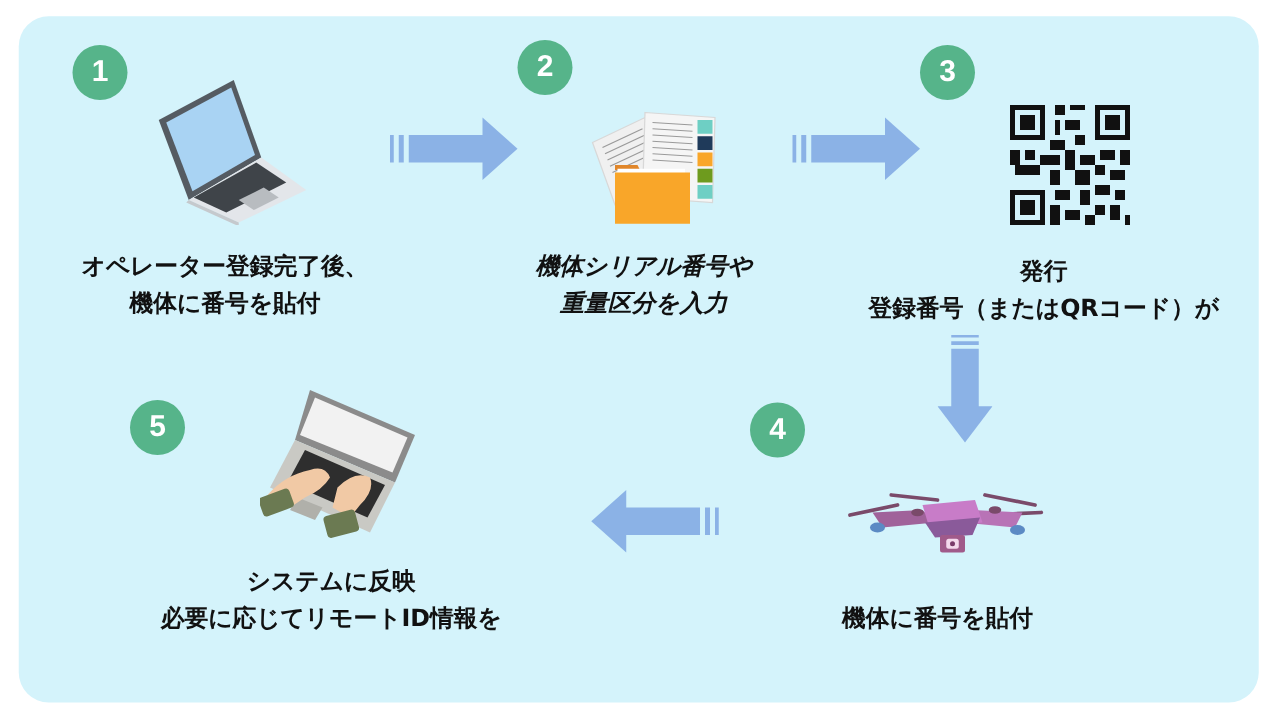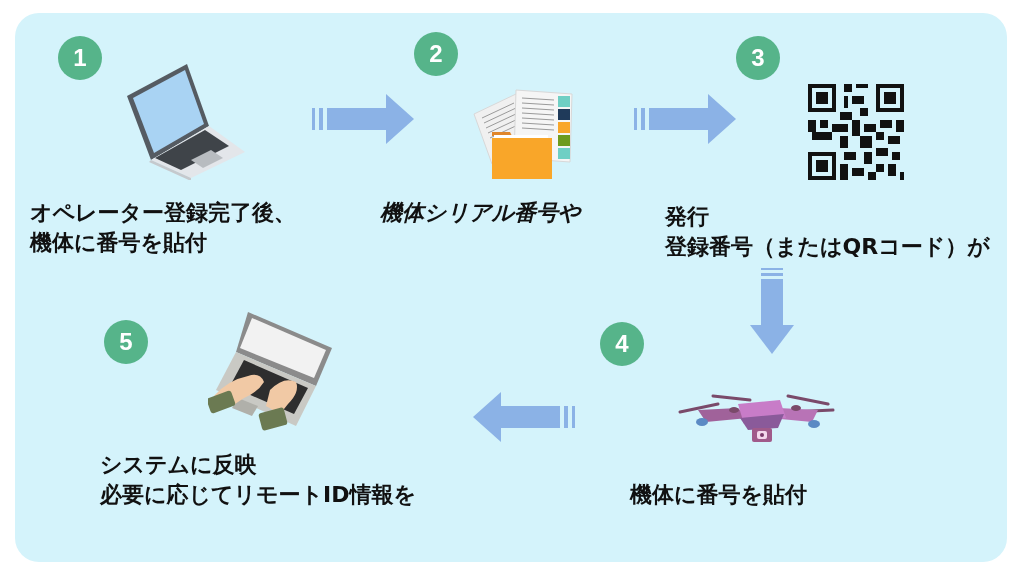--- a/index.html
+++ b/index.html
@@ -3,22 +3,22 @@
 <meta charset="utf-8">
 <style>
   html, body { margin: 0; padding: 0; background: #ffffff; }
   body { width: 1024px; height: 576px; position: relative; overflow: hidden;
          font-family: "DejaVu Sans", "Liberation Sans", sans-serif; }
   .panel { position: absolute; left: 15px; top: 13px; width: 992px; height: 549px;
            background: #d4f3fb; border-radius: 24px; }
   .badge { position: absolute; width: 44px; height: 44px; border-radius: 50%;
            background: #56b48a; color: #fff; font-family: "Liberation Sans", sans-serif;
            font-weight: bold; font-size: 24px; line-height: 44px; text-align: center; }
-  .label { position: absolute; color: #111; font-weight: bold; font-size: 22px;
-           line-height: 30px; white-space: nowrap; }
+  .label { position: absolute; color: #111; font-weight: bold; font-size: 19px;
+           line-height: 30px; text-align: center; white-space: nowrap; }
   .label span { display: block; }
   .illus { position: absolute; }
   .arrow { position: absolute; }
 </style>
 </head>
 <body>
 
 <div class="panel"></div>
 
 <div class="badge" style="left:58px;top:36px;">1</div>
@@ -66,20 +66,21 @@
   <rect x="86" y="23" width="12" height="11" fill="#1f3a5a"></rect>
   <rect x="86" y="36" width="12" height="11" fill="#f9a629"></rect>
   <rect x="86" y="49" width="12" height="11" fill="#6e9b1e"></rect>
   <rect x="86" y="62" width="12" height="11" fill="#6ecfc4"></rect>
   <polygon points="20,46 38,46 40,50 20,50" fill="#e0862a"></polygon>
   <rect x="22" y="49" width="54" height="4" fill="#ffffff"></rect>
   <rect x="20" y="52" width="60" height="41" fill="#f9a629"></rect>
 </svg>
 <div class="label" style="left:380px;top:198px;width:270px;font-style:italic;">
   <span>機体シリアル番号や</span>
+  <span>重量区分を入力</span>
 </div>
 
 <svg class="arrow" style="left:632px;top:92px;" width="105" height="52" viewBox="0 0 105 52">
   <rect x="2" y="16" width="3" height="22" fill="#8bb2e6"></rect>
   <rect x="9" y="16" width="4" height="22" fill="#8bb2e6"></rect>
   <rect x="17" y="16" width="60" height="22" fill="#8bb2e6"></rect>
   <polygon points="76,2 104,27 76,52" fill="#8bb2e6"></polygon>
 </svg>
 
 <div class="badge" style="left:736px;top:36px;">3</div>

